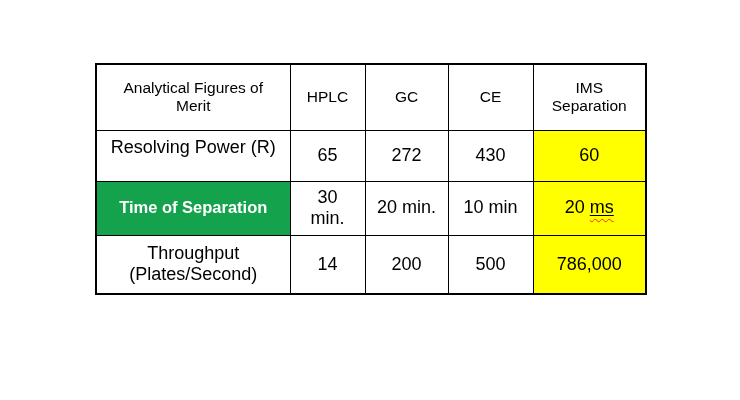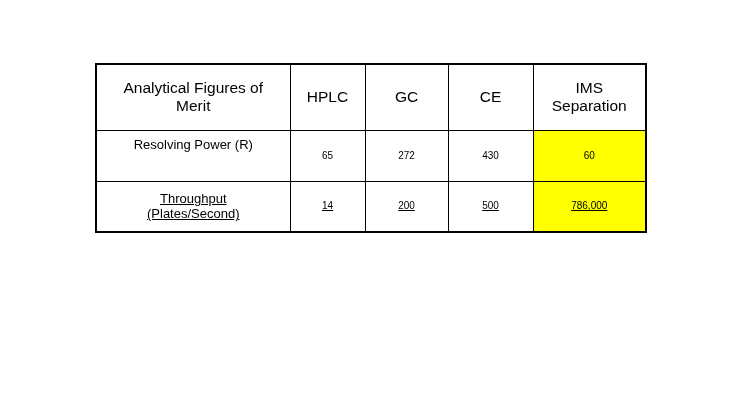--- a/index.html
+++ b/index.html
@@ -20,24 +20,24 @@
     border: 1.5px solid var(--border, #000);
     text-align: center; vertical-align: middle;
     padding: 2px 5px;
     white-space: pre-line;
     line-height: 1.18;
   }
   tr.r-hdr      { height: 66px; }
   tr.r-resolve  { height: 51px; }
   tr.r-plates   { height: 66px; }
   tr.r-time     { height: 54px; }
-  tr.r-through  { height: 51px; text-decoration: underline; }
+  tr.r-through  { height: 59px; }
   .hdr   { font-size: 15.5px; }
-  .label { font-size: 13px; }
-  .val   { font-size: 10px; }
+  .label { font-size: 18px; }
+  .val   { font-size: 18px; }
   .va-top { vertical-align: top !important; padding-top: 6px !important; }
   .yellow { background: var(--ims-column, #ffff00); }
   .greenlbl {
     background: var(--time-row-label, #14a34c);
     color: var(--time-row-label-text, #ffffff);
     font-weight: bold; font-size: 16.5px;
   }
   .caret {
     display: inline-block; width: 1.5px; height: 16px;
     background: var(--cursor, #ffffff);
@@ -83,20 +83,28 @@
 
       <tr class="r-resolve">
         <td class="label va-top">Resolving Power (R)</td>
         <td class="val">65</td>
         <td class="val">272</td>
         <td class="val">430</td>
         <td class="val yellow">60</td>
       </tr>
 
 
+      <tr class="r-time">
+        <td class="greenlbl">Time of Separation</td>
+        <td class="val">30
+min.</td>
+        <td class="val">20 min.</td>
+        <td class="val">10 min</td>
+        <td class="val yellow"><span>20 </span><span class="sq-wrap"><span class="sq-word">ms</span></span></td>
+      </tr>
 
       <tr class="r-through">
         <td class="label">Throughput
 (Plates/Second)</td>
         <td class="val">14</td>
         <td class="val">200</td>
         <td class="val">500</td>
         <td class="val yellow">786,000</td>
       </tr>
     </tbody>

